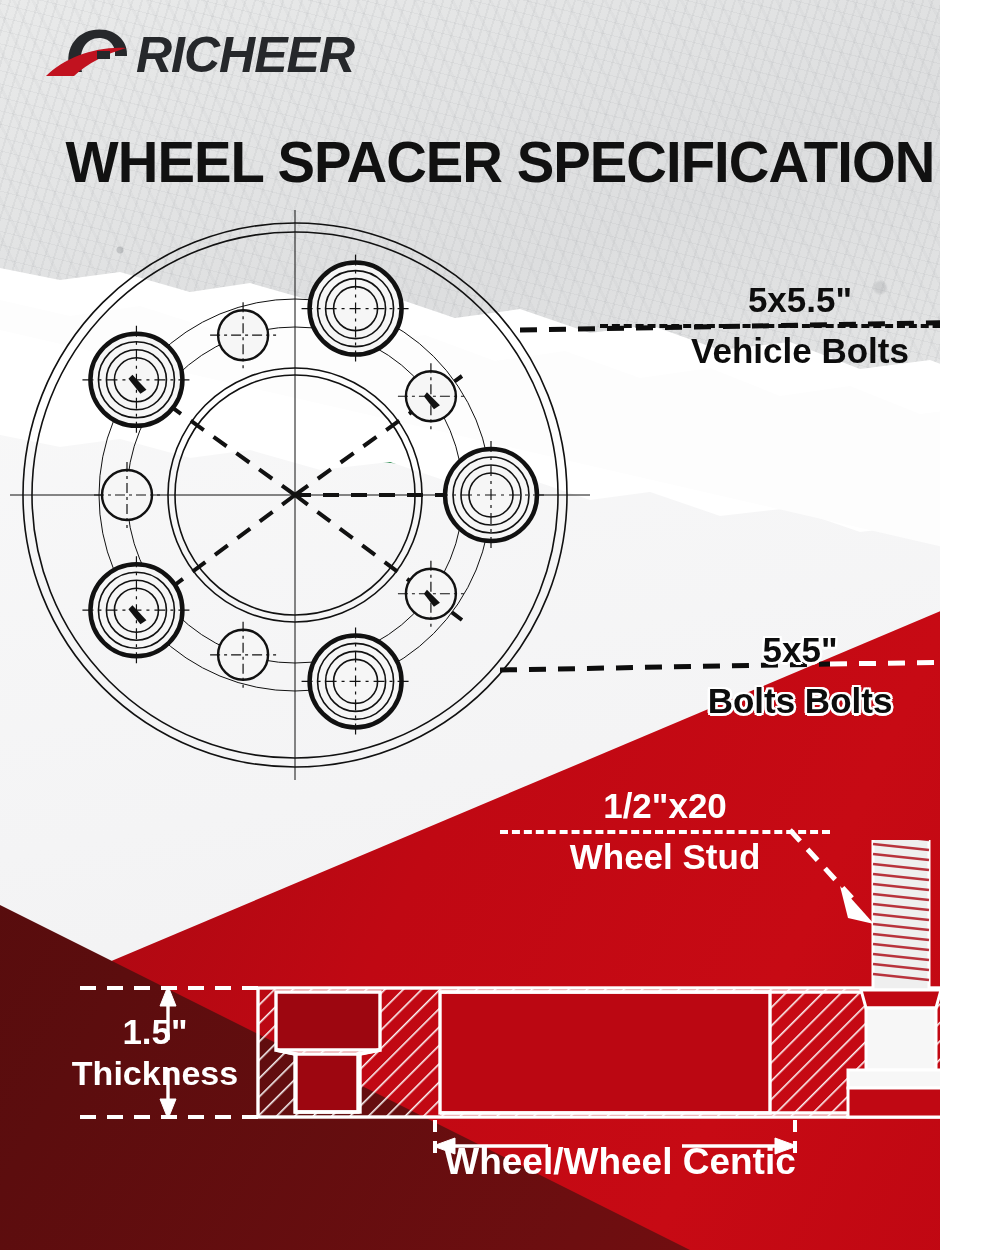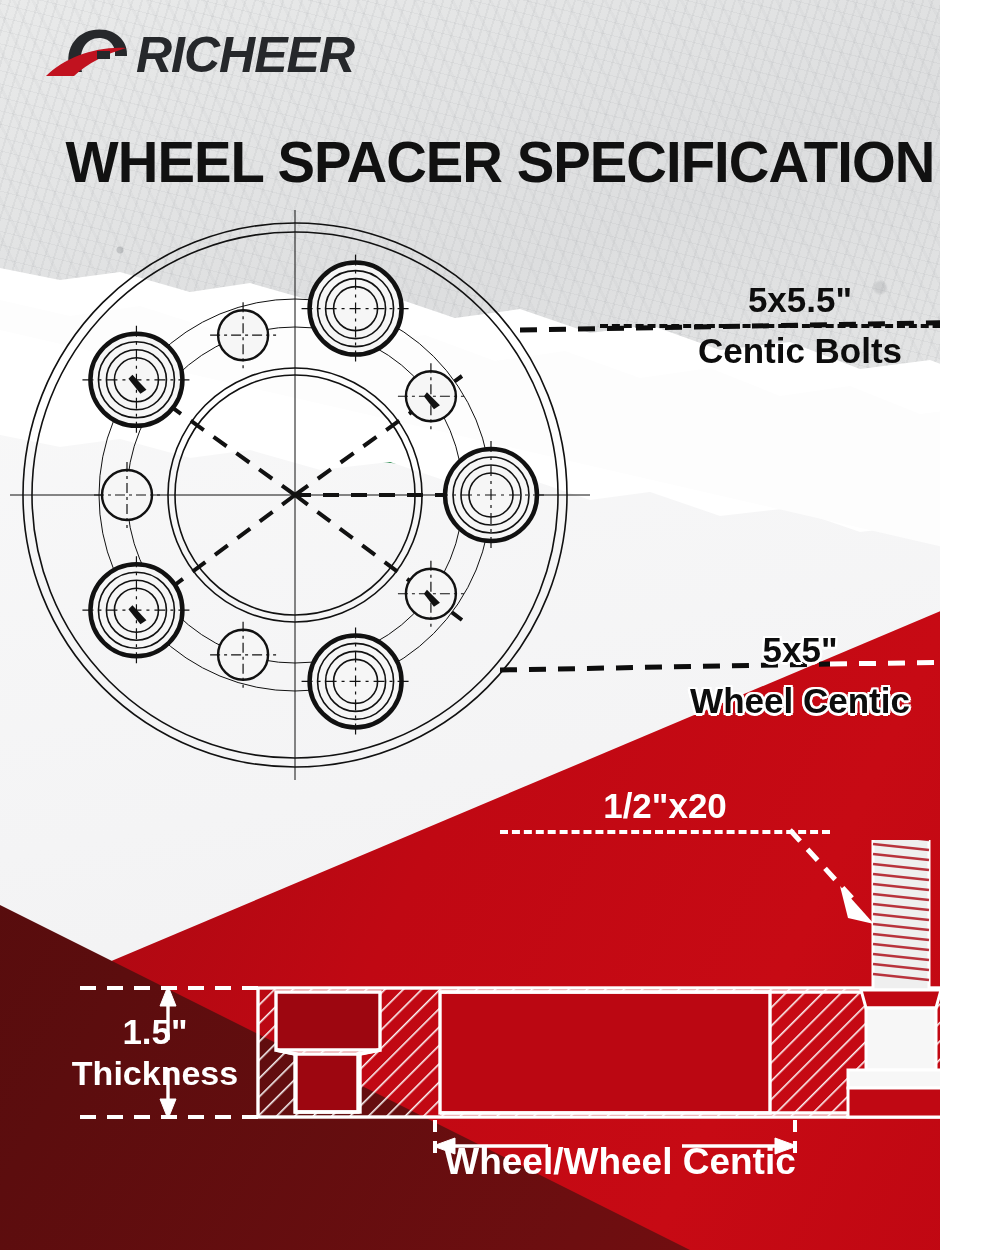--- a/index.html
+++ b/index.html
@@ -296,32 +296,33 @@
   </svg>
 
   <svg class="leader" style="left:500px;top:648px;width:500px;height:40px;">
     <line x1="0" y1="22" x2="330" y2="16" stroke="#0d0d0d" stroke-width="5" stroke-dasharray="17 12"></line>
     <line x1="330" y1="16" x2="480" y2="14" stroke="#ffffff" stroke-width="5" stroke-dasharray="17 12"></line>
   </svg>
 
   <div class="callout dark" id="c-vehicle">
     <div class="top">5x5.5"</div>
     <div class="rule"></div>
-    <div class="bot">Centic Bolts</div>
+    <div class="bot">Vehicle Bolts</div>
   </div>
 
   <div class="callout outlined" id="c-wheel">
     <div class="top">5x5"</div>
     <div class="rule" style="visibility:hidden"></div>
-    <div class="bot">Wheel Centic</div>
+    <div class="bot">Bolts Bolts</div>
   </div>
 
   <div class="callout light" id="c-stud">
     <div class="top">1/2"x20</div>
     <div class="rule white"></div>
+    <div class="bot">Wheel Stud</div>
   </div>
 
   <svg class="leader" style="left:790px;top:826px;width:130px;height:110px;">
     <line x1="0" y1="4" x2="62" y2="72" stroke="#fff" stroke-width="5" stroke-dasharray="15 11"></line>
     <path d="M50 60 L84 98 L58 92 Z" fill="#fff"></path>
   </svg>
 
   <svg id="section" viewBox="0 0 1000 320">
     <defs>
       <pattern id="hatch" width="13" height="13" patternTransform="rotate(45)" patternUnits="userSpaceOnUse">

